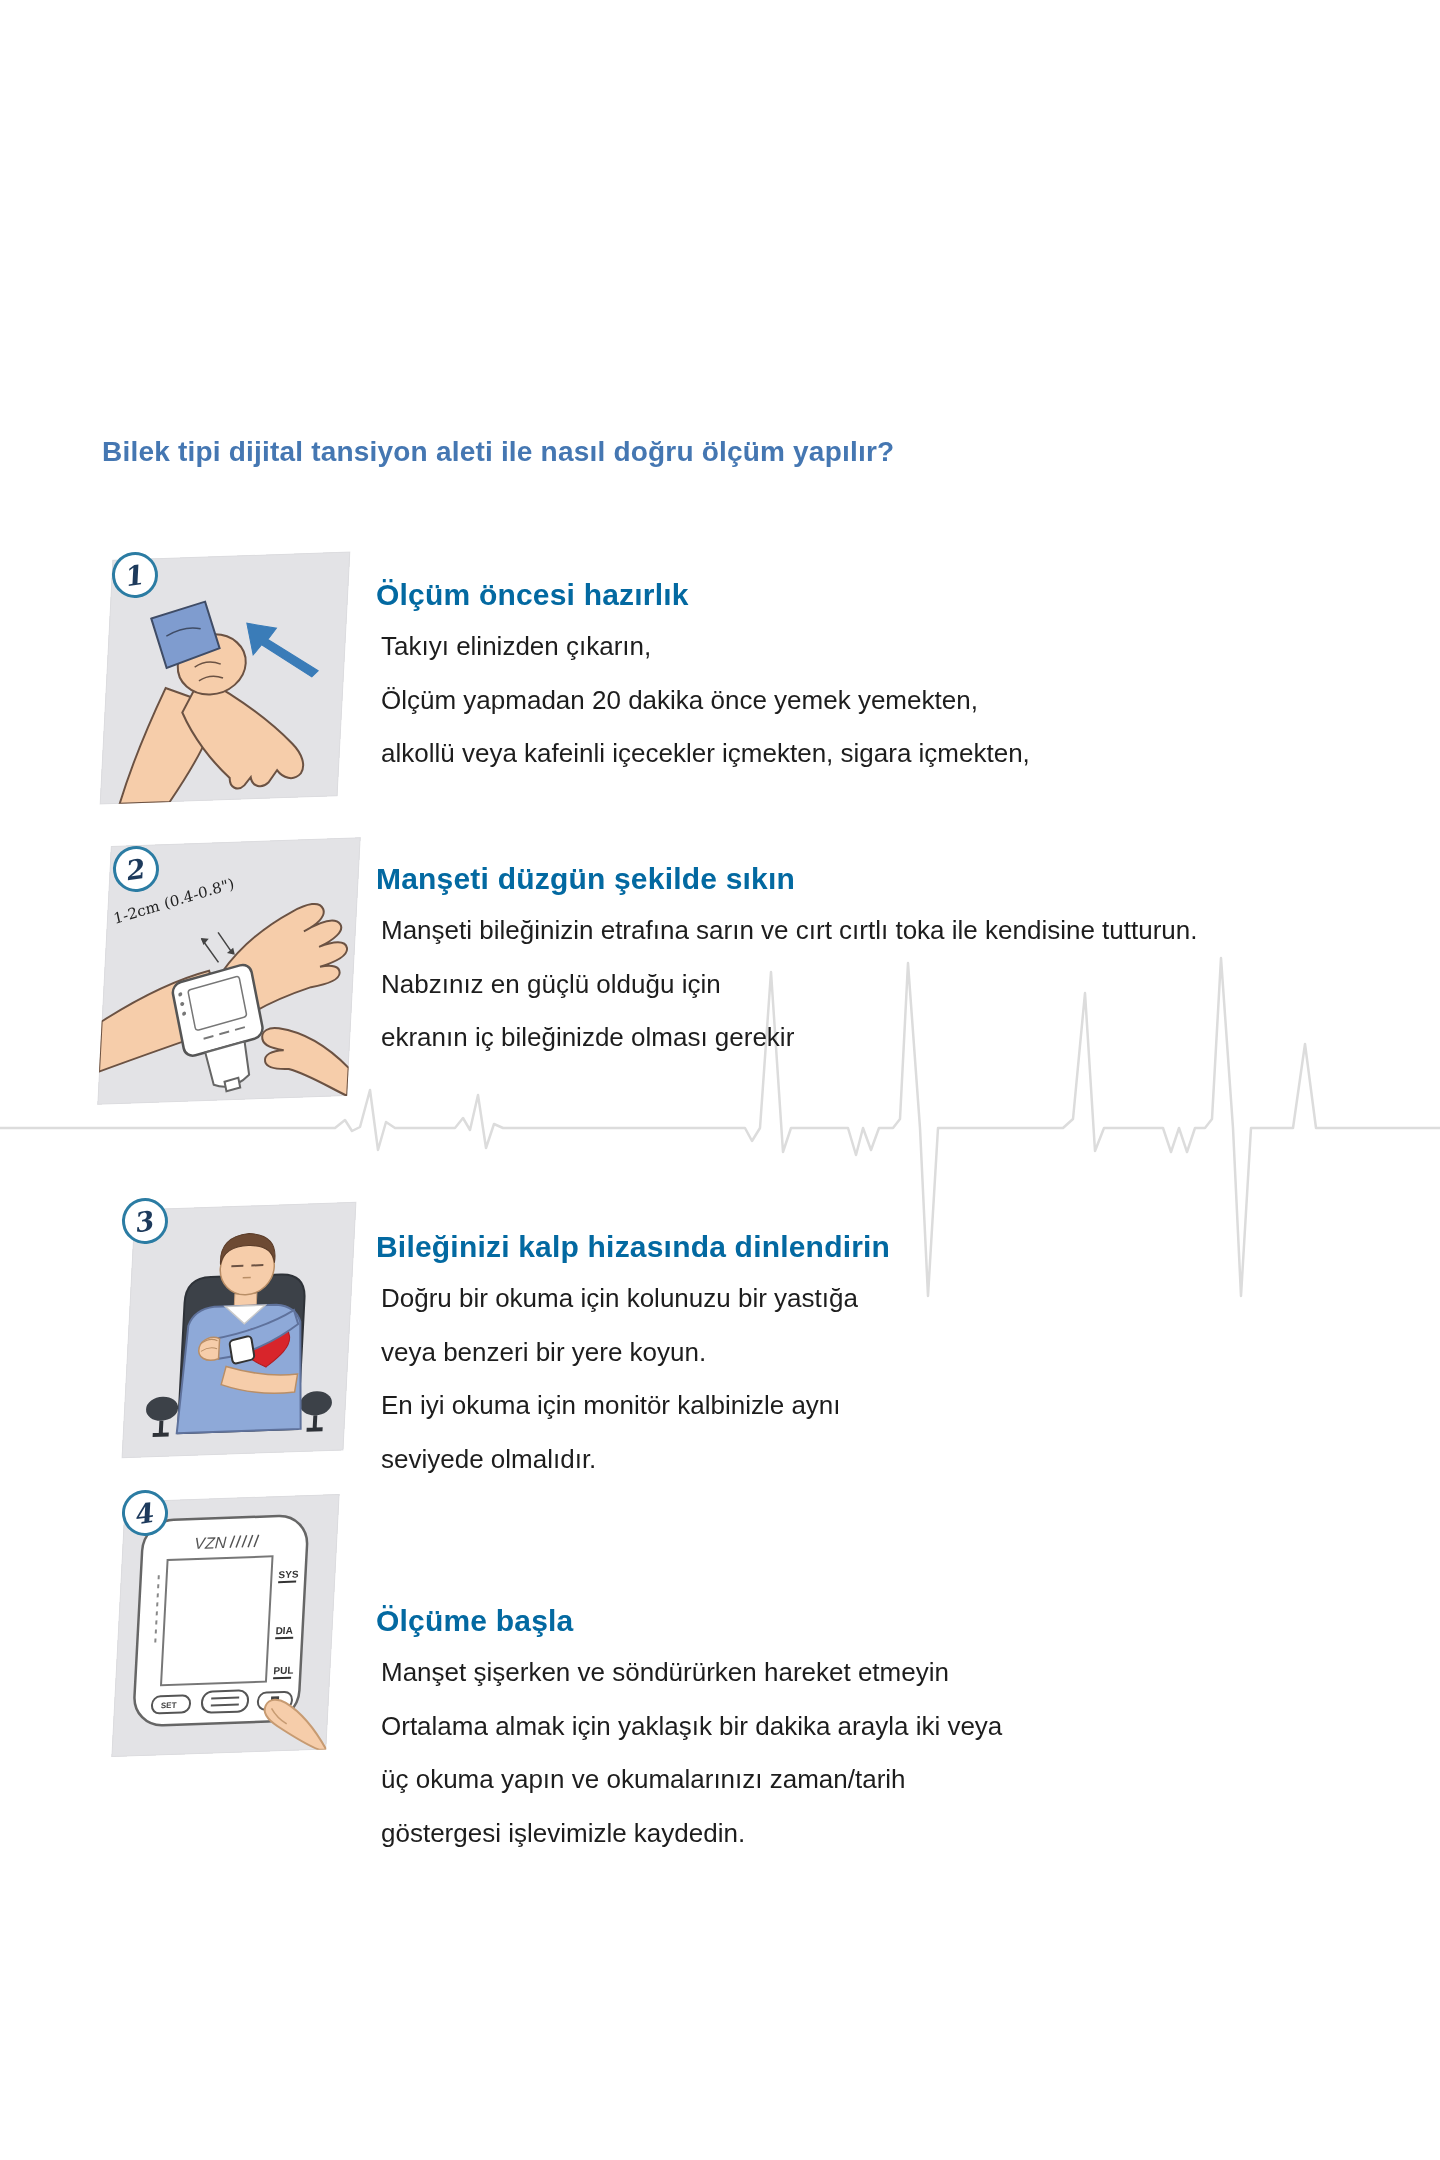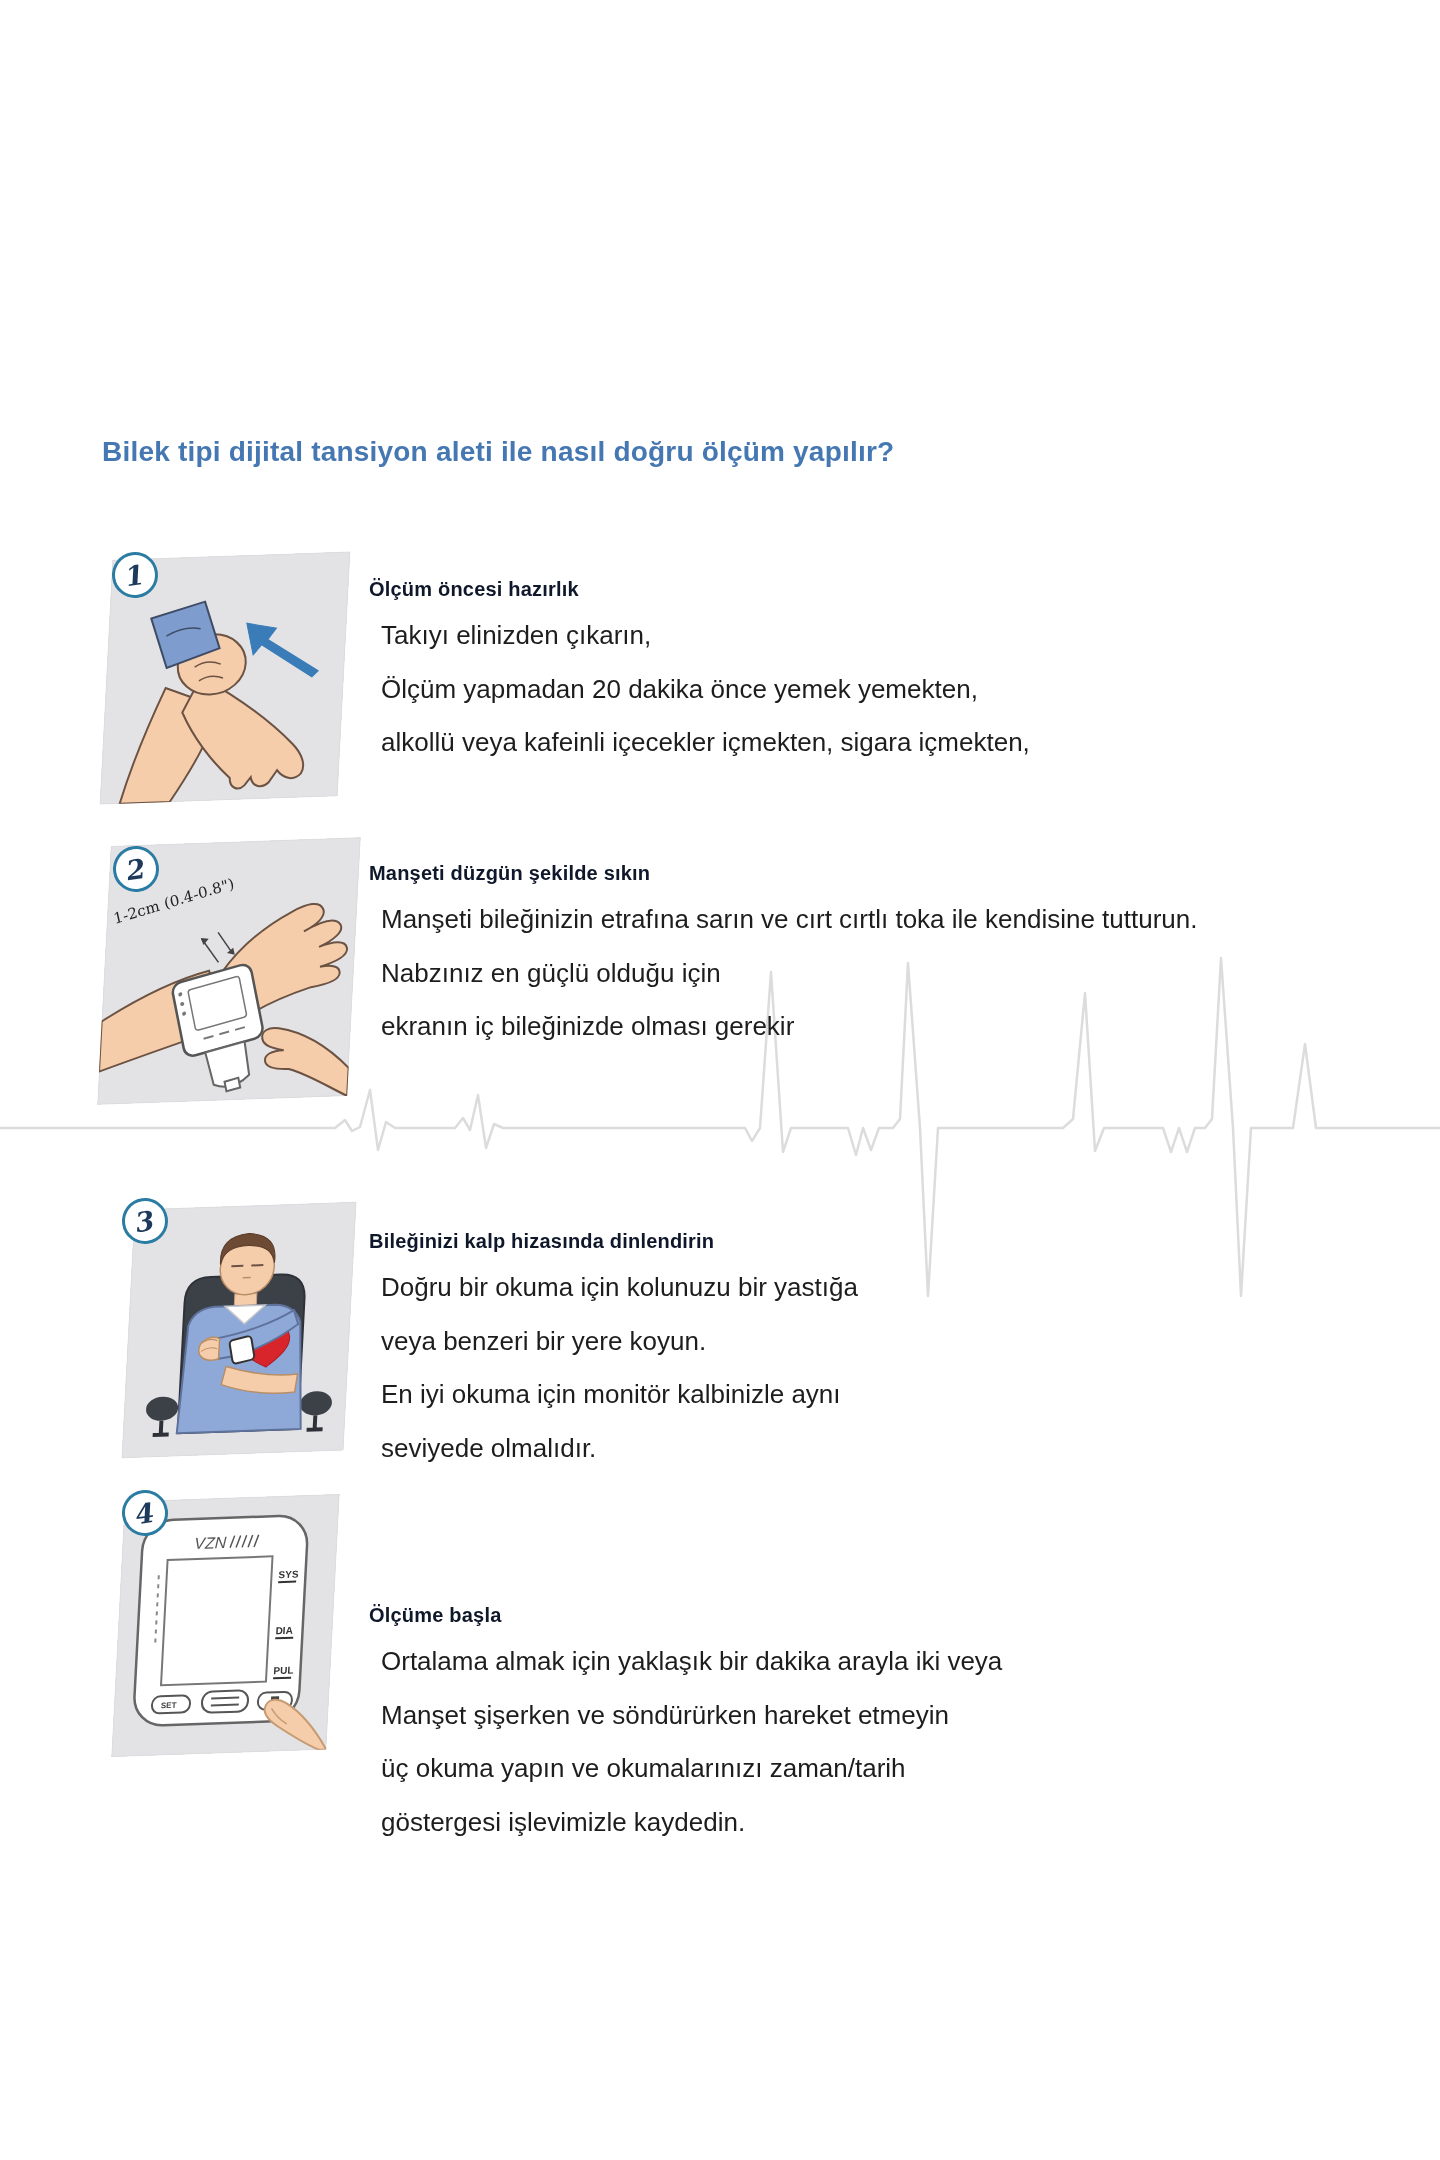--- a/index.html
+++ b/index.html
@@ -27,21 +27,21 @@
     position:absolute; z-index:3;
     width:46px; height:46px; border-radius:50%;
     background:#ffffff; border:3px solid #2b7ca3;
     display:flex; align-items:center; justify-content:center;
     color:#1d3a5c; font-size:27px; font-weight:bold; font-style:italic;
     transform: rotate(-8deg);
     font-family:"DejaVu Serif", serif;
   }
   .step-text { position:absolute; left:365px; z-index:2; width:930px; }
   .step-text h3 {
-    margin:0 0 10px 4px; font-size:20px; font-weight:bold; color:#0f172a;
+    margin:0 0 10px 11px; font-size:30px; font-weight:bold; color:#0369a1;
     letter-spacing:.2px;
   }
   .step-text p { margin:16px; font-size:26px; line-height:37.5px; color:#1d1d1d; }
   .illu-label { font-family:"DejaVu Serif", serif; }
 </style>
 </head>
 <body>
 
 <svg class="ecg" viewBox="0 0 1440 2160">
   <path fill="none" stroke="#dcdcdc" stroke-width="2.5" stroke-linejoin="round" stroke-linecap="round" d="M0,1128 H335
@@ -194,17 +194,17 @@
     <rect x="157" y="200" width="8" height="8" fill="#444"></rect>
 
     <path d="M215,255 C200,230 185,215 172,207 C164,202 155,202 152,209 C149,216 156,224 165,230
              C180,240 196,250 208,255 Z" fill="#f6cdaa" stroke="#c79b72" stroke-width="2"></path>
     <path d="M158,212 q6,10 16,16" fill="none" stroke="#c79b72" stroke-width="1.5"></path>
   </svg>
 </div>
 <div class="badge" style="left:122px; top:1490px;">4</div>
 <div class="step-text" style="top:1604px;">
   <h3>Ölçüme başla</h3>
+  <p>Manşet şişerken ve söndürürken hareket etmeyin</p>
   <p>Ortalama almak için yaklaşık bir dakika arayla iki veya</p>
-  <p>Manşet şişerken ve söndürürken hareket etmeyin</p>
   <p>üç okuma yapın ve okumalarınızı zaman/tarih</p>
   <p>göstergesi işlevimizle kaydedin.</p>
 </div>
 
 </body></html>

